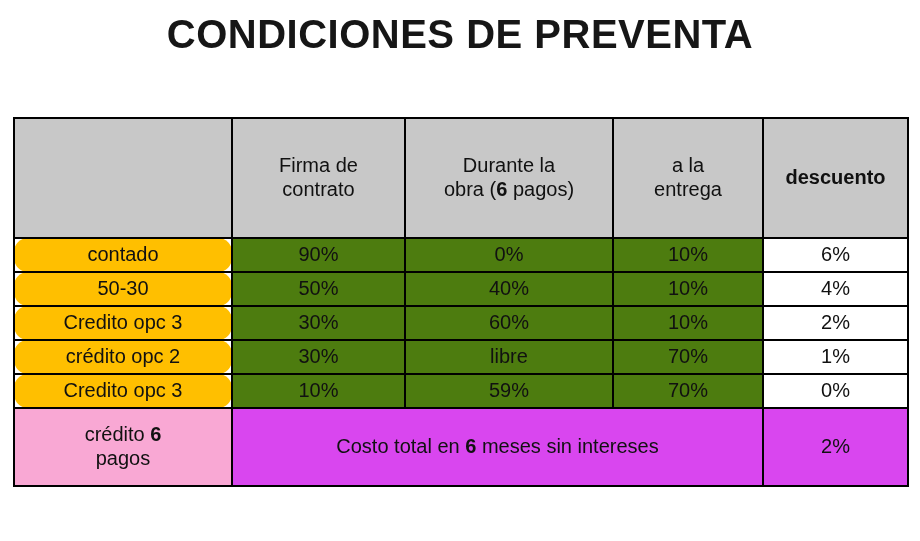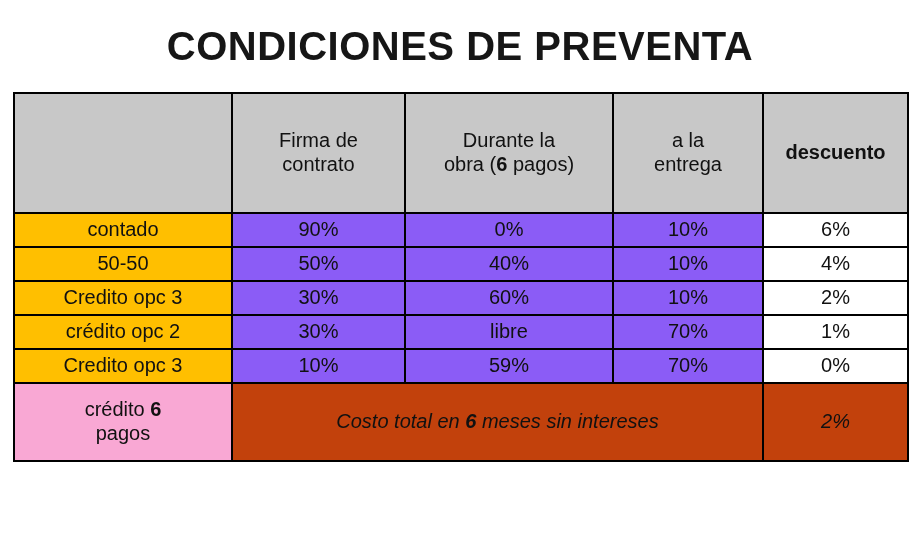--- a/index.html
+++ b/index.html
@@ -18,33 +18,34 @@
     width: 920px;
     height: 541px;
     box-sizing: border-box;
   }
   .title {
     text-align: center;
     font-size: 40px;
     font-weight: bold;
     color: #161616;
     letter-spacing: 0.5px;
-    padding-top: 24px;
+    padding-top: 12px;
     padding-bottom: 6px;
     line-height: 1.1;
   }
   .table-wrap {
     padding: 18px 13px 0 13px;
     box-sizing: border-box;
   }
   table.conditions {
     border-collapse: collapse;
     width: 894px;
     table-layout: fixed;
     background: #ffffff;
+    margin-top: 37px;
   }
   table.conditions td,
   table.conditions th {
     border: 2px solid #000000;
     font-size: 20px;
     color: #111111;
     text-align: center;
     vertical-align: middle;
     padding: 3px 4px;
     font-weight: normal;
@@ -67,38 +68,38 @@
   }
   thead td.disc {
     font-weight: bold;
   }
   .hdr-line { display: block; }
 
   td.rowlabel {
     background: #ffbf00;
     font-weight: normal;
     height: 34px;
+    border-radius: 14px;
   }
   td.val {
-    background: #8b5cf6;
+    background: #4d7c0f;
     height: 34px;
   }
   td.disc-val {
     font-weight: bold;
     background: #ffffff;
   }
   td.lastlabel {
     background: #f9a8d4;
     height: 78px;
     line-height: 1.5;
   }
   td.span-note {
-    background: #c2410c;
+    background: #d946ef;
     height: 78px;
-    font-style: italic;
   }
   .bold-inline { font-weight: bold; }
 </style>
 </head>
 <body>
 
 <div class="page">
 
   <div class="title">CONDICIONES DE PREVENTA</div>
 
@@ -131,21 +132,21 @@
       </thead>
       <tbody>
         <tr>
           <td class="rowlabel">contado</td>
           <td class="val">90%</td>
           <td class="val">0%</td>
           <td class="val">10%</td>
           <td class="val disc-val">6%</td>
         </tr>
         <tr>
-          <td class="rowlabel">50-50</td>
+          <td class="rowlabel">50-30</td>
           <td class="val">50%</td>
           <td class="val">40%</td>
           <td class="val">10%</td>
           <td class="val disc-val">4%</td>
         </tr>
         <tr>
           <td class="rowlabel">Credito opc 3</td>
           <td class="val">30%</td>
           <td class="val">60%</td>
           <td class="val">10%</td>

